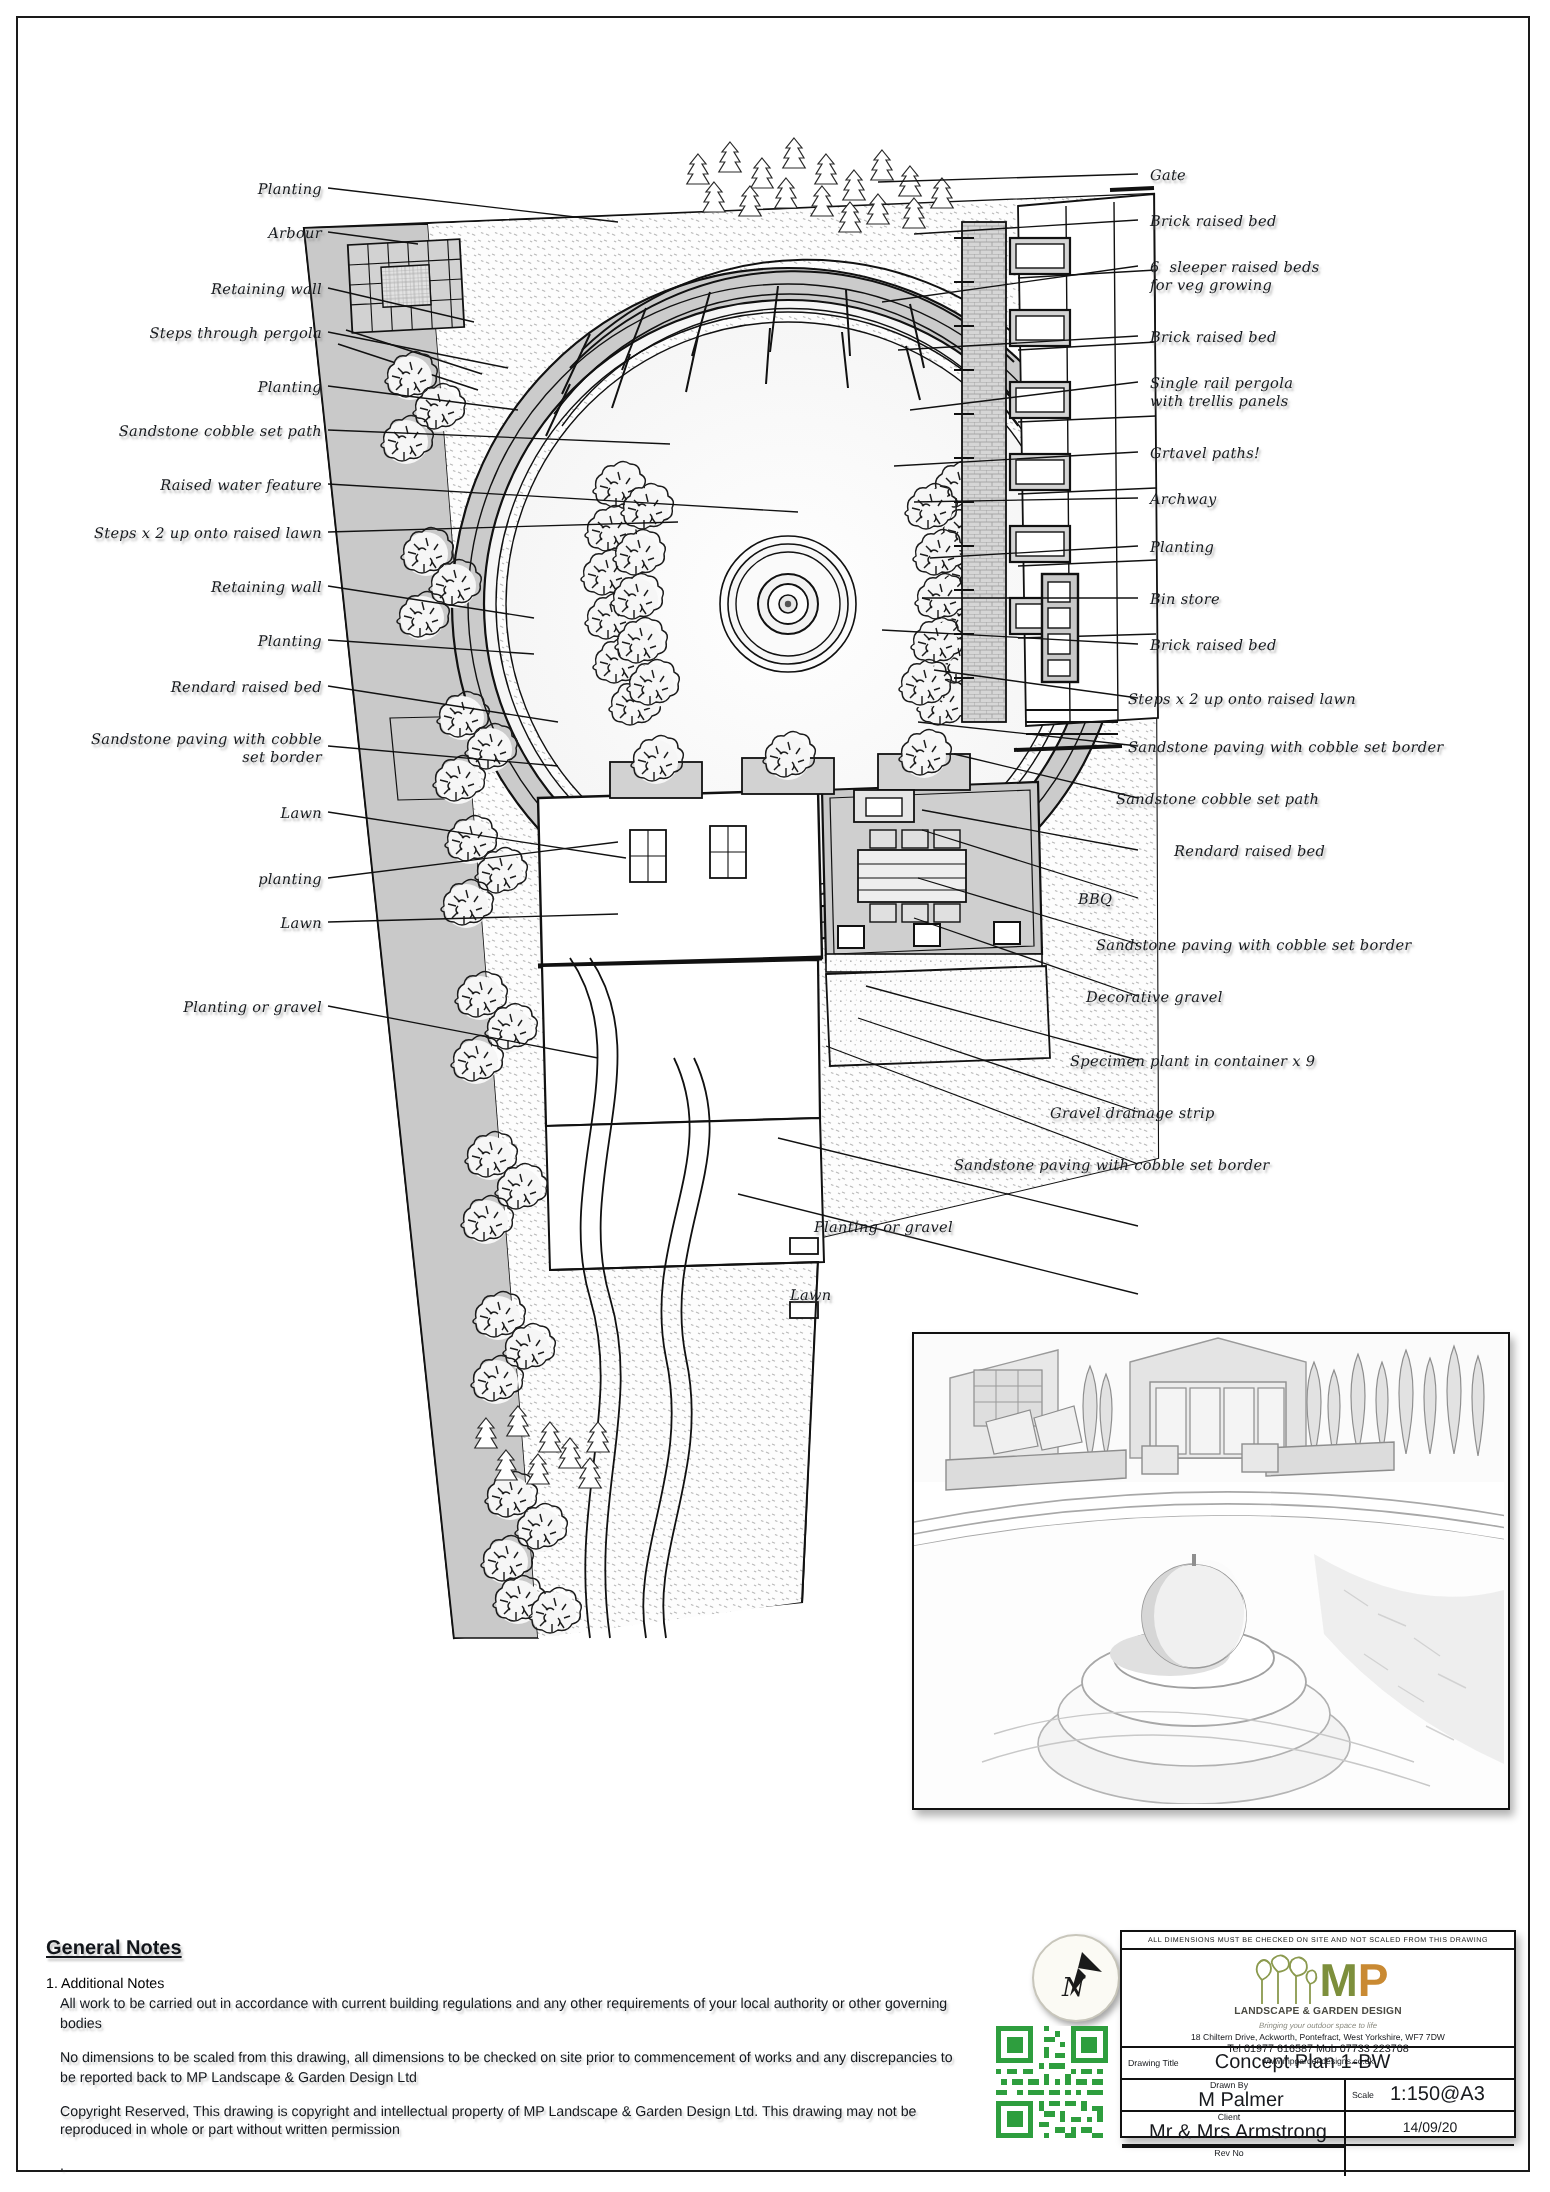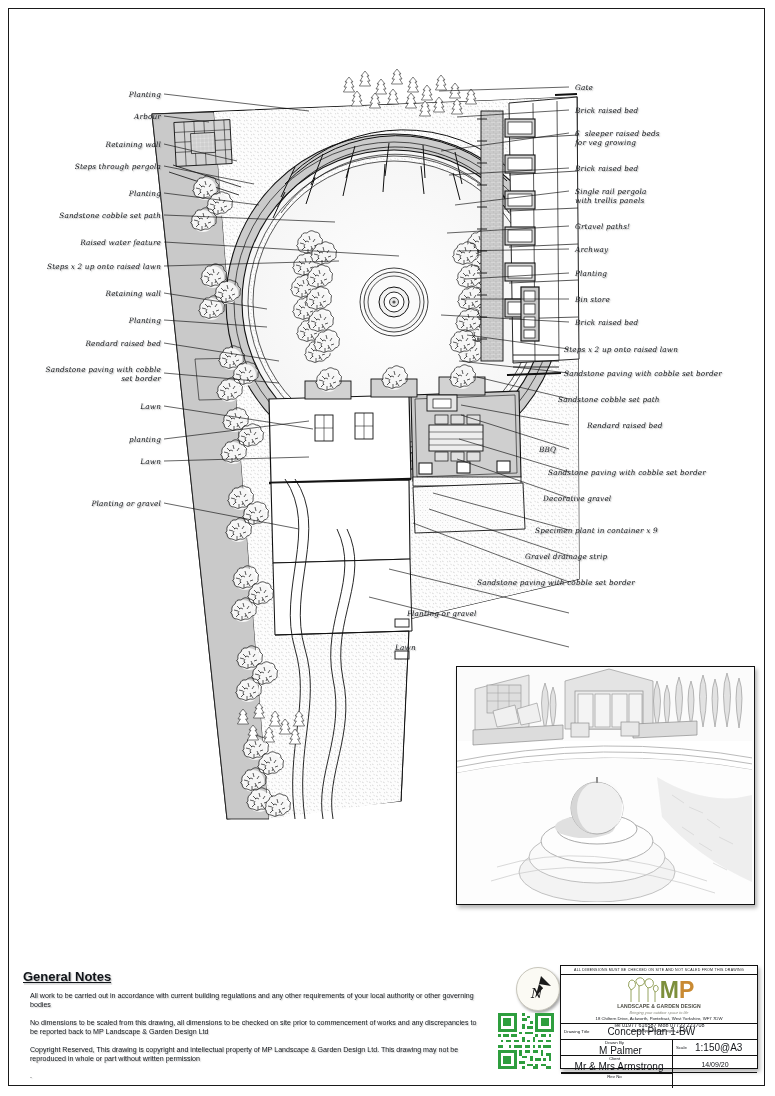--- a/index.html
+++ b/index.html
@@ -22,21 +22,21 @@
   #plan svg{display:block;}
 
   
   #render{position:absolute;left:447px;top:657px;width:297px;height:237px;
           border:1.4px solid #111;background:#fdfdfd;overflow:hidden;
           box-shadow:2px 3px 4px rgba(0,0,0,.30);}
   #render svg{display:block;}
 
   
   #notes{position:absolute;left:14px;top:960px;width:460px;}
-  #notes .hd{font-size:13px;font-weight:700;text-decoration:underline;
+  #notes .hd{font-size:10px;font-weight:700;text-decoration:underline;
              color:#11151a;text-shadow:1px 1.4px 1.2px rgba(130,130,130,.5);
              margin-bottom:8px;}
   #notes .ln{font-size:7.1px;line-height:9.4px;color:#14181d;
              text-shadow:1px 1.3px 1.1px rgba(140,140,140,.45);}
   #notes .num{font-size:7.1px;line-height:9.4px;margin-bottom:1px;}
   #notes p{margin:0 0 8px 0;padding-left:7px;}
 
   
   #north{position:absolute;left:507px;top:958px;width:42px;height:42px;
          border-radius:50%;background:#fbfaf4;border:1px solid #c8c6bb;
@@ -541,20 +541,21 @@
 
       <g fill="none" stroke="#c8c8c8" stroke-width=".7">
         <path d="M40 200 Q130 172 250 214"></path>
         <path d="M34 214 Q128 182 258 226"></path>
       </g>
     </svg>
   </div>
 
   <div id="notes">
     <div class="hd">General Notes</div>
+    <div class="num">1. Additional Notes</div>
     <p class="ln">All work to be carried out in accordance with current building regulations and any other requirements of your local authority or other governing bodies</p>
     <p class="ln">No dimensions to be scaled from this drawing, all dimensions to be checked on site prior to commencement of works and any discrepancies to be reported back to MP Landscape &amp; Garden Design Ltd</p>
     <p class="ln">Copyright Reserved, This drawing is copyright and intellectual property of MP Landscape &amp; Garden Design Ltd. This drawing may not be reproduced in whole or part without written permission</p>
     <p class="ln">.</p>
   </div>
 
   <div id="north">
     <svg width="42" height="42" viewBox="0 0 42 42" xmlns="http://www.w3.org/2000/svg">
       <path d="M24 8 L34 18 L22 16 Z" fill="#1a1a1a"></path>
       <path d="M22 16 L18 30 L26 20 Z" fill="#1a1a1a"></path>

